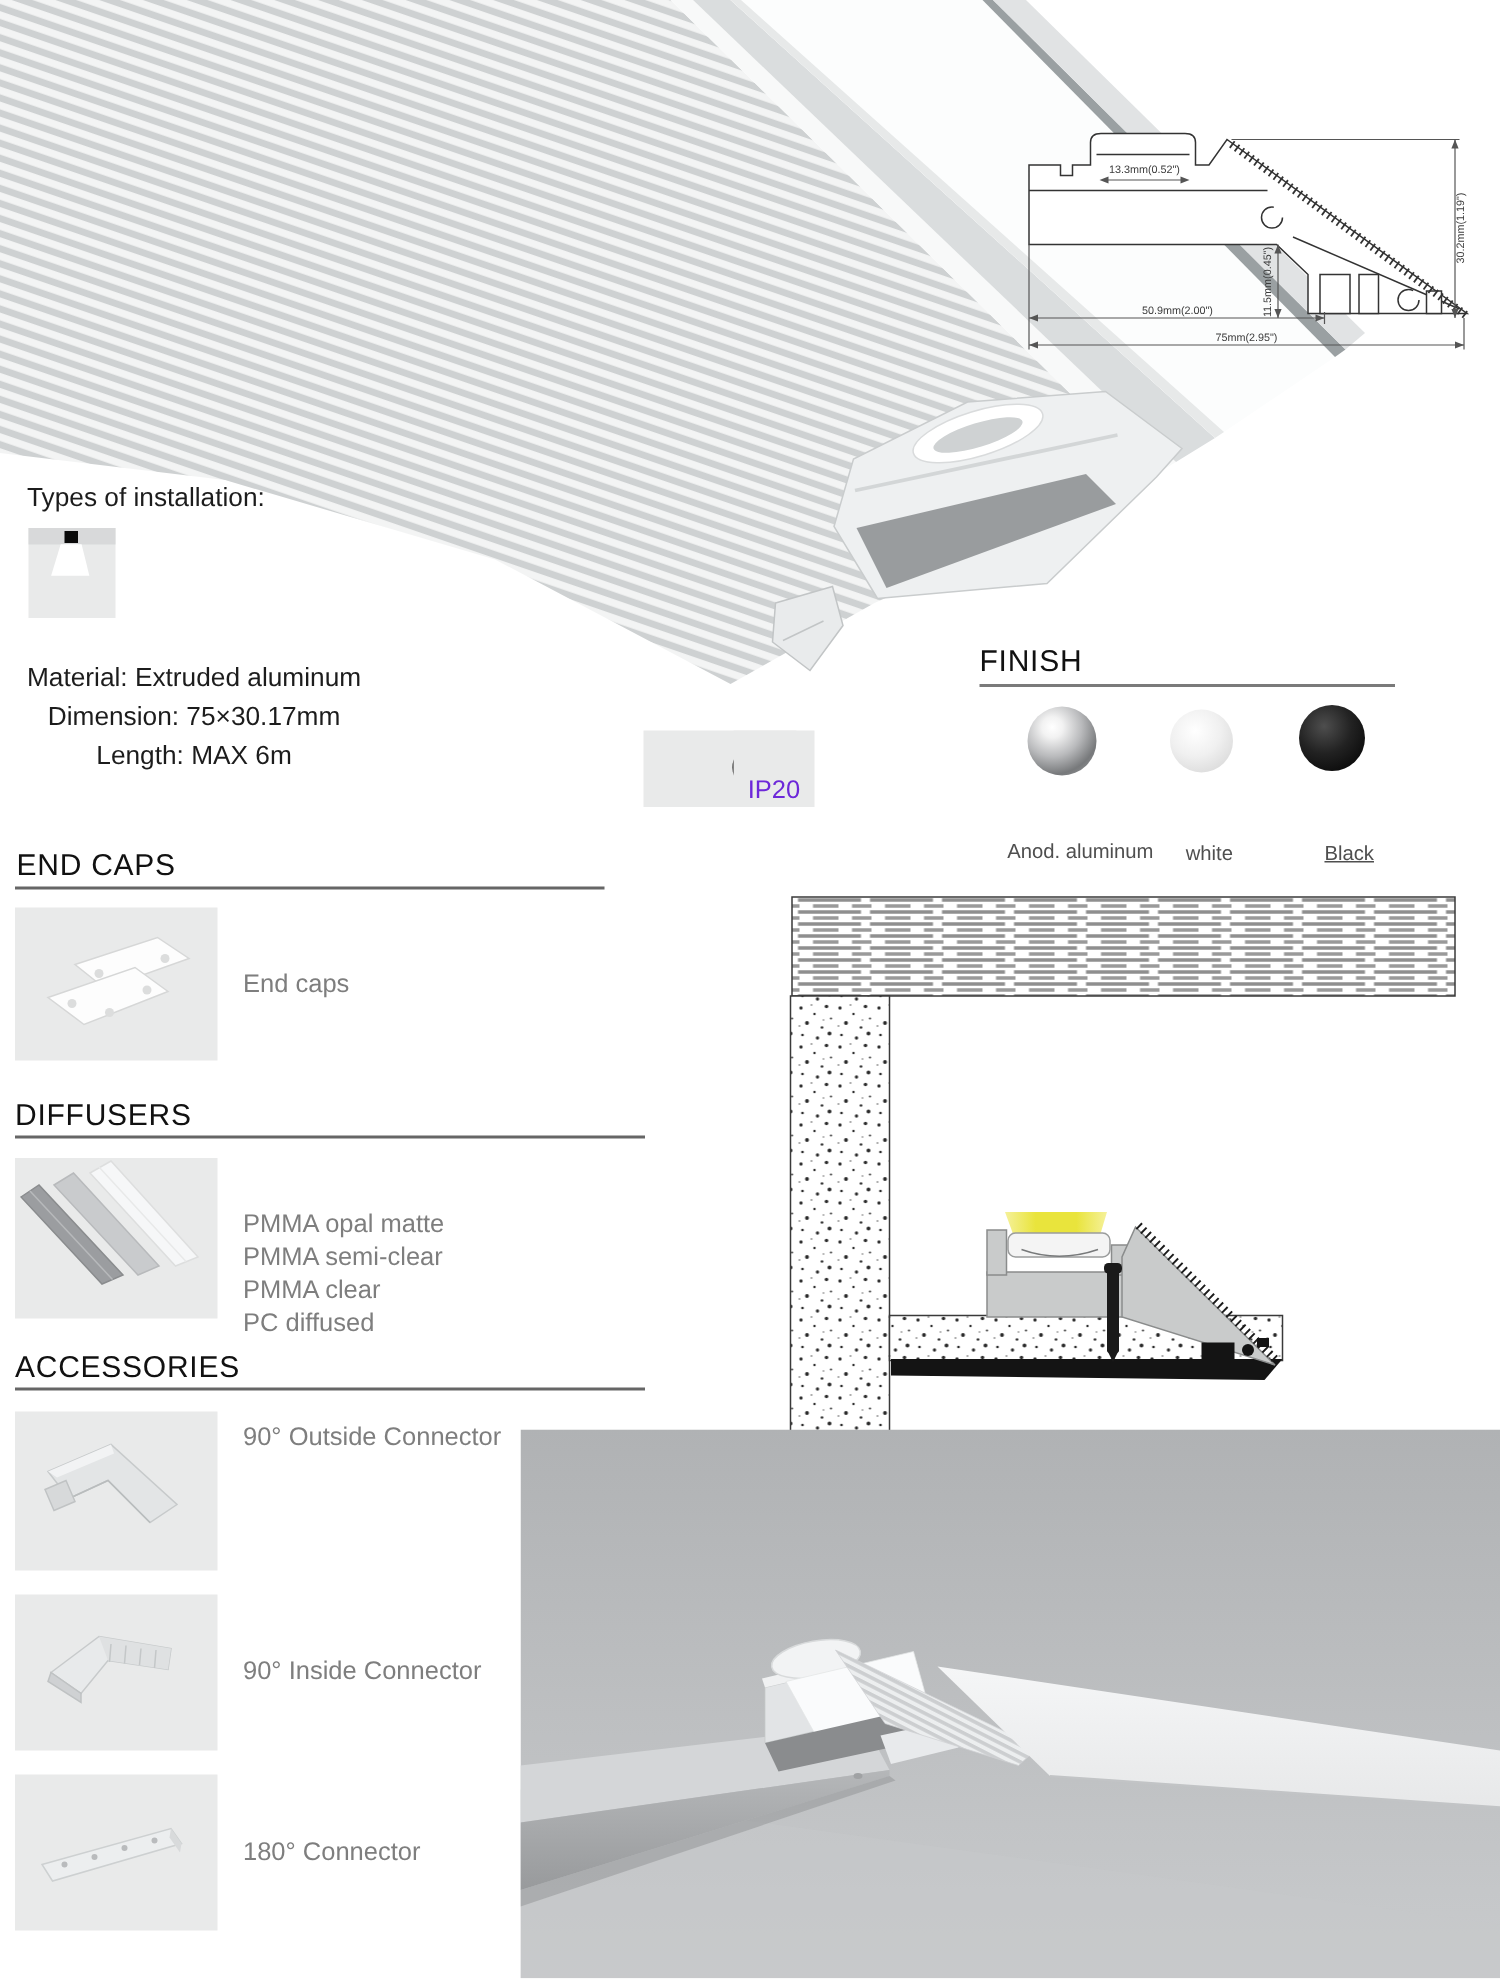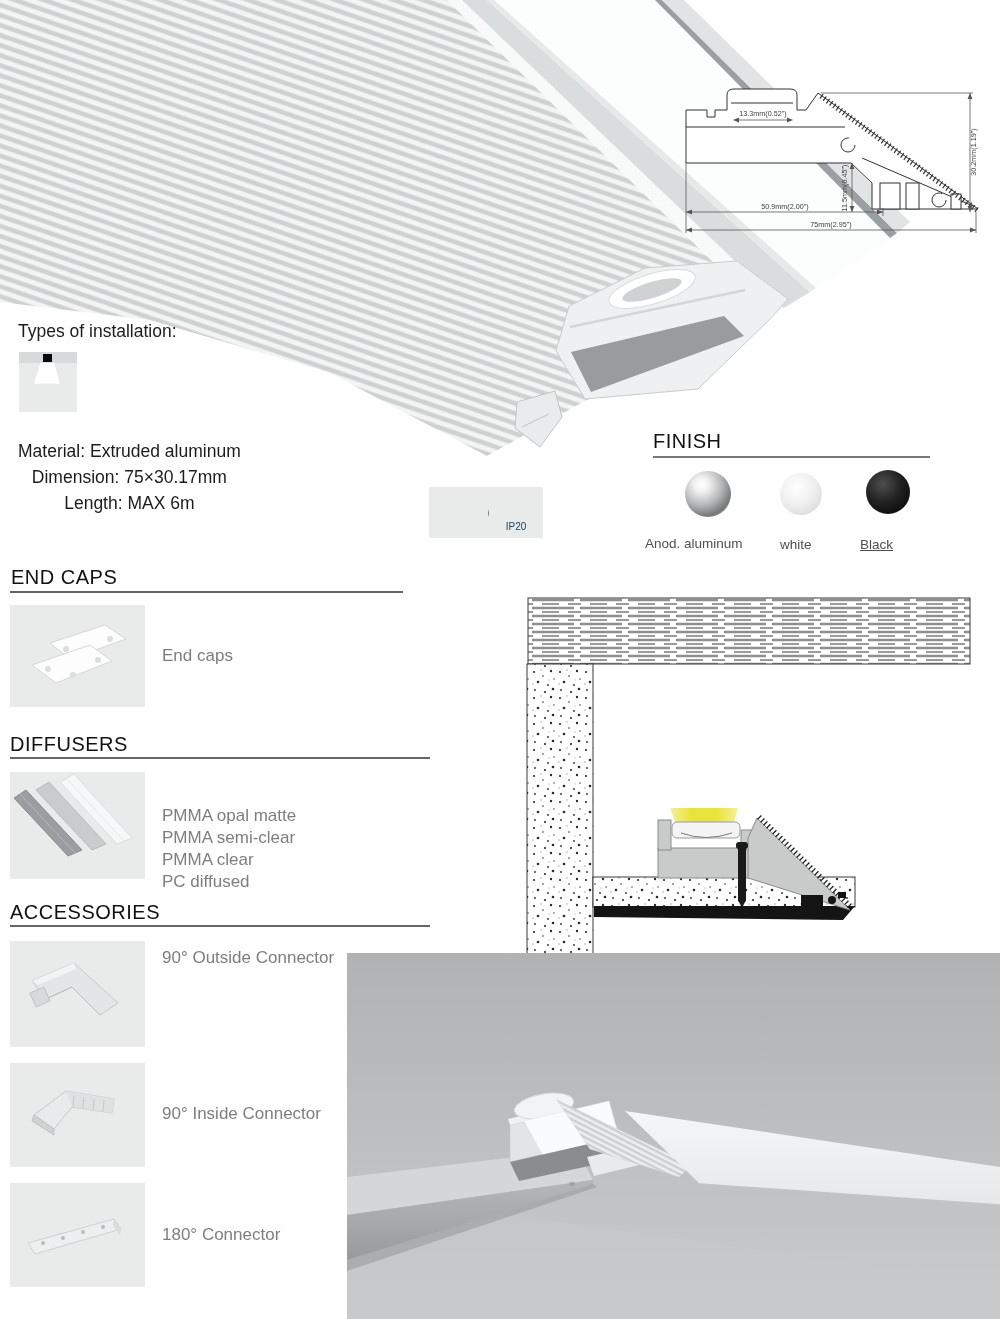--- a/index.html
+++ b/index.html
@@ -6,26 +6,26 @@
   #page{position:relative;width:1000px;height:1319px;background:#ffffff;overflow:hidden;
         font-family:"Liberation Sans","DejaVu Sans",sans-serif;color:#1c1c1c;}
   .abs{position:absolute;}
   .h2{font-size:20px;letter-spacing:0.5px;color:#111;}
   .rule{height:1.5px;background:#666;}
   .bodytxt{font-size:17.5px;line-height:26px;color:#1c1c1c;text-align:center;}
   .graylbl{font-size:17px;color:#7e7e7e;}
   .thumbbox{background:#e9eaea;}
   .badge{background:#e9eaea;display:flex;align-items:center;justify-content:center;}
   .ce{font-size:30px;letter-spacing:-3px;color:#1a1a1a;transform:scaleX(.95);}
-  .ip{font-size:10px;color:#0c4a6e;margin-top:28px;}
+  .ip{font-size:17px;color:#6d28d9;margin-top:28px;}
   .sphere{border-radius:50%;}
   .sph-metal{background:radial-gradient(circle at 36% 30%, #ffffff 0%, #f2f2f2 16%, #b9babc 45%, #77797b 72%, #9fa1a3 100%);}
   .sph-white{background:radial-gradient(circle at 40% 34%, #ffffff 0%, #f0f0f0 45%, #dcdcdc 80%, #d2d2d2 100%);}
   .sph-black{background:radial-gradient(circle at 38% 32%, #4e4e4e 0%, #222 45%, #0c0c0c 80%);}
-  .swlbl{font-size:13.5px;color:#4f4f4f;text-align:left;}
+  .swlbl{font-size:13.5px;color:#4f4f4f;text-align:right;margin-top:24px;}
   .inst-icon{width:58px;height:60px;background:#e9eaea;position:relative;}
   .inst-icon .bar{position:absolute;left:0;top:0;width:100%;height:11px;background:#d8d9da;}
   .inst-icon .led{position:absolute;left:24px;top:2px;width:9px;height:8px;background:#0a0a0a;}
   .inst-icon .cone{position:absolute;left:0;top:0;width:100%;height:100%;background:#ffffff;
     clip-path:polygon(37% 18%,61% 18%,70% 53%,26% 53%);}
 </style>
 </head>
 <body>
 
 <div id="page">

